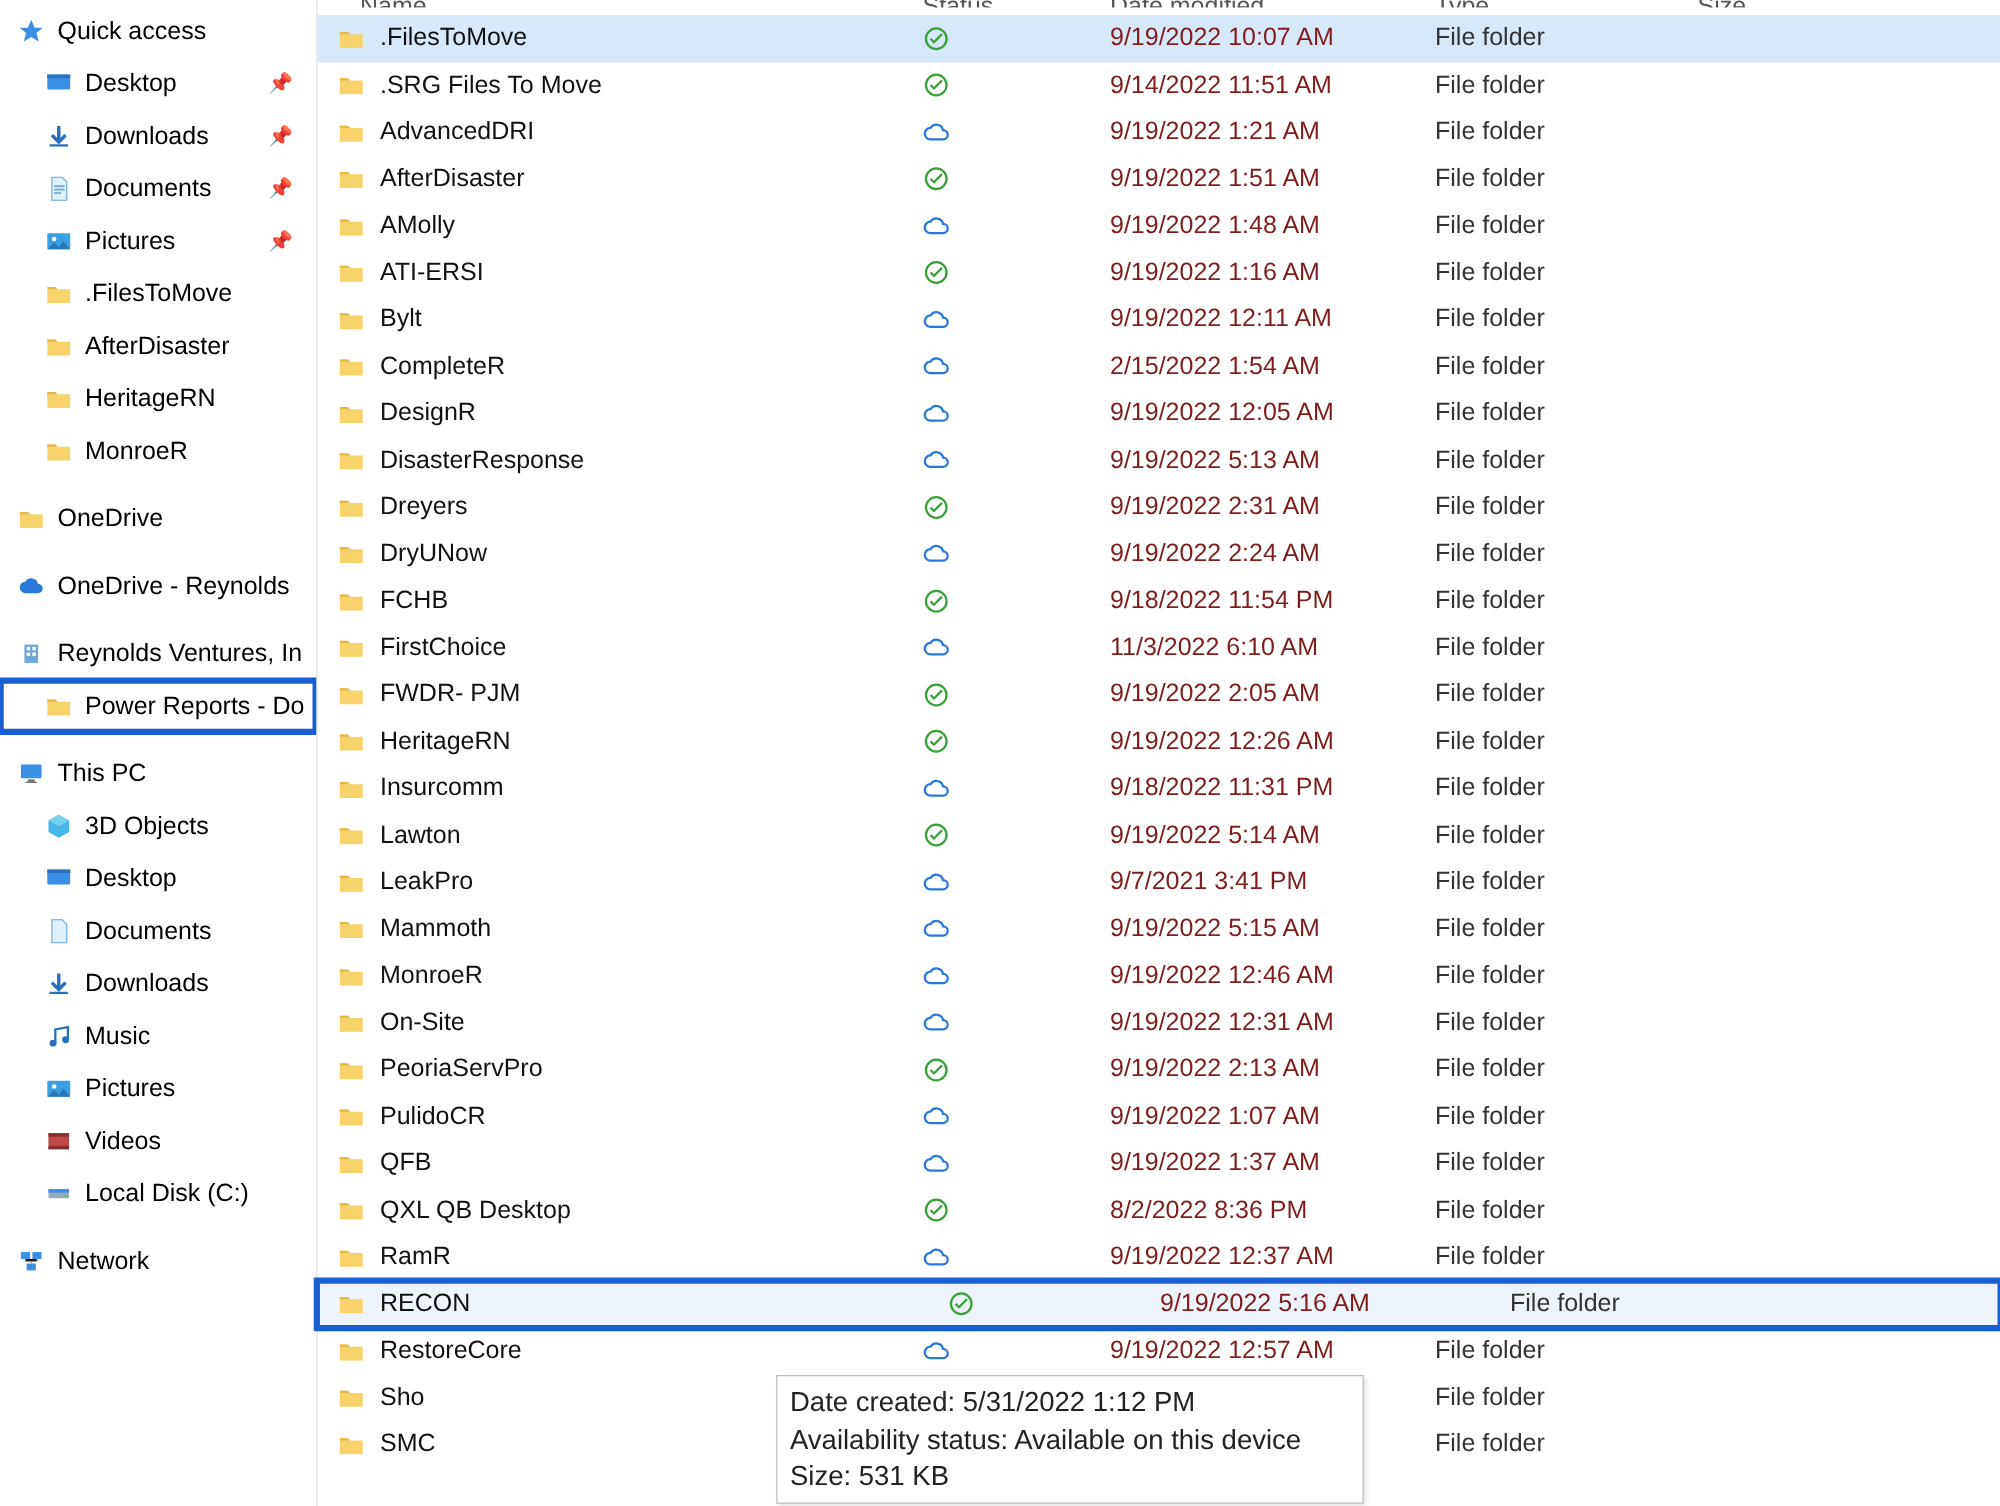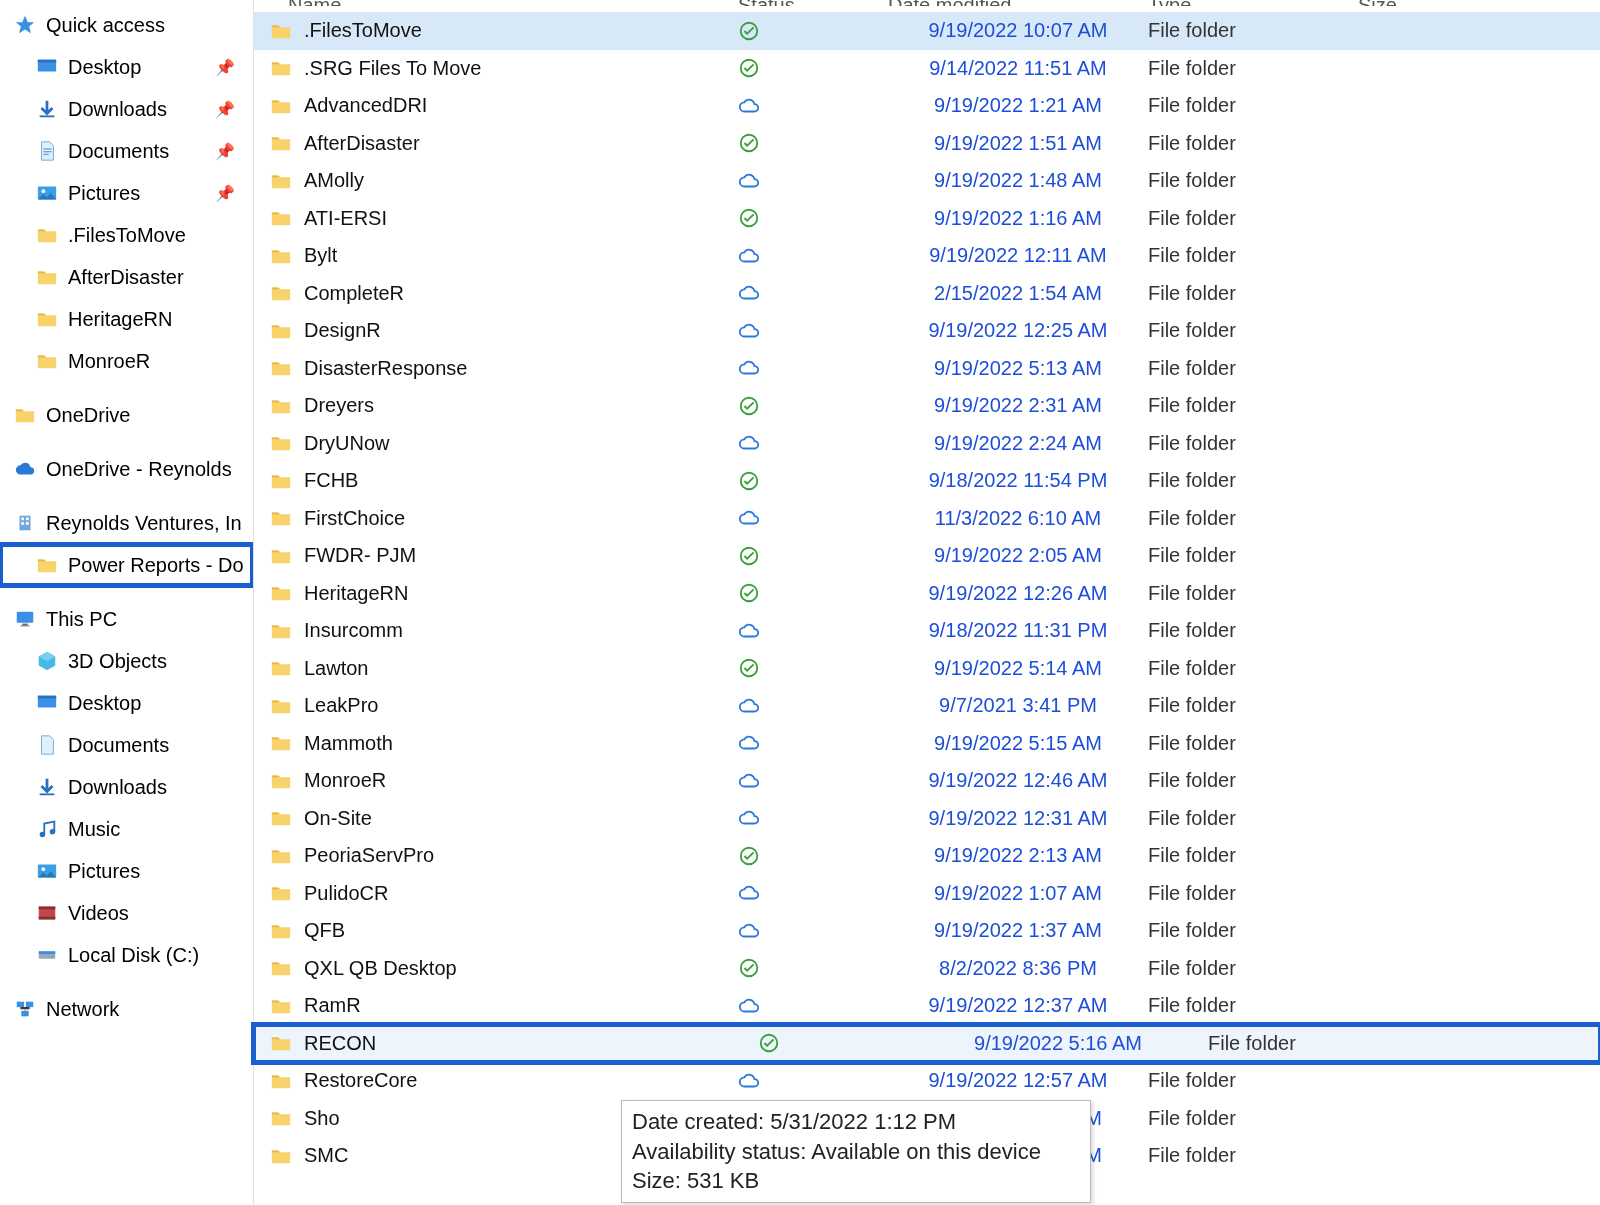--- a/index.html
+++ b/index.html
@@ -16,21 +16,21 @@
   .col-status { width: 150px; }
   .col-date   { width: 260px; }
   .col-type   { width: 210px; }
   .col-size   { width: 140px; }
   .rows { padding-top: 12px; }
   .row { display: flex; align-items: center; height: 37.5px; padding-left: 14px; font-size: 20px; color: #111; }
   .row.selected { background: #d7e8f8; }
   .row.hovered  { background: #eef4fb; }
   .row .name-cell { width: 470px; display: flex; align-items: center; gap: 12px; padding-left: 2px; }
   .row .status-cell { width: 150px; display: flex; align-items: center; }
-  .row .date-cell { width: 260px; color: #1d4ed8; text-align: center; }
+  .row .date-cell { width: 260px; color: #7f1d1d; }
   .row .type-cell { width: 210px; color: #333; }
   .row .size-cell { width: 140px; }
   .row-box { outline: 5px solid #1a5fd0; outline-offset: -2px; gap: 20px; }
   
   .ic { width: 22px; height: 22px; display: inline-flex; align-items: center; justify-content: center; flex-shrink: 0; }
   .ic svg { width: 22px; height: 22px; }
   .folder-icon svg { width: 24px; height: 22px; }
   .tooltip {
     position: absolute; left: 367px; top: 1100px; width: 470px;
     background: #fff; border: 1px solid #bbb; padding: 6px 10px;
@@ -474,21 +474,21 @@
             </span>
             <span>DesignR</span>
           </div>
           <div class="status-cell">
             <span class="ic">
               <svg viewBox="0 0 24 24">
                 <path d="M7 18a5 5 0 010-10 6 6 0 0111 2 4 4 0 010 8H7z" fill="none" stroke="#2a78d8" stroke-width="2"></path>
               </svg>
             </span>
           </div>
-          <div class="date-cell">9/19/2022 12:25 AM</div>
+          <div class="date-cell">9/19/2022 12:05 AM</div>
           <div class="type-cell">File folder</div>
           <div class="size-cell"></div>
         </div>
         <div class="row">
           <div class="name-cell">
             <span class="ic folder-icon">
               <svg viewBox="0 0 24 24">
                 <path d="M2 6h7l2 2h11v12H2z" fill="#f8d26b"></path>
                 <path d="M2 6h7l2 2H2z" fill="#e5b84a"></path>
               </svg>

